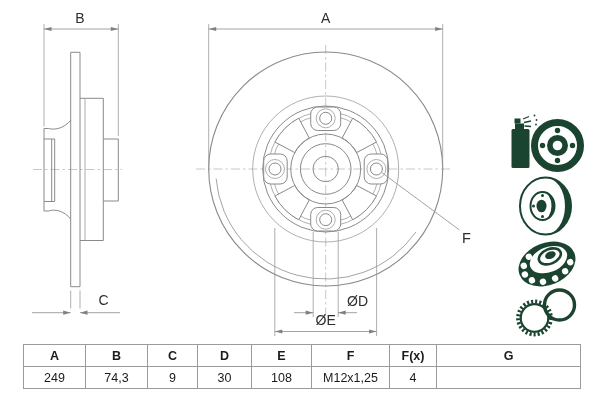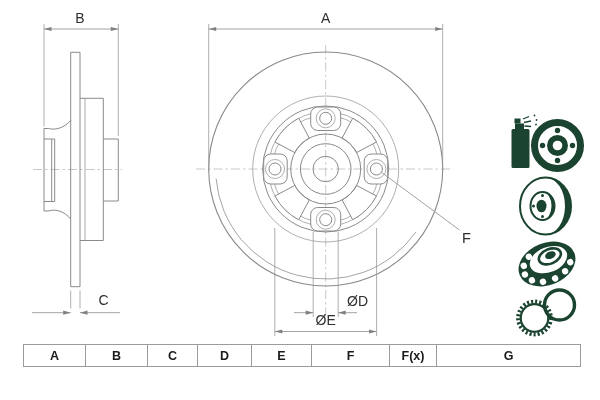--- a/index.html
+++ b/index.html
@@ -189,16 +189,26 @@
         <tr>
     <th>A</th>
     <th>B</th>
     <th>C</th>
     <th>D</th>
     <th>E</th>
     <th>F</th>
     <th>F(x)</th>
     <th>G</th>
   </tr>
+  <tr>
+    <td>249</td>
+    <td>74,3</td>
+    <td>9</td>
+    <td>30</td>
+    <td>108</td>
+    <td>M12x1,25</td>
+    <td>4</td>
+    <td></td>
+  </tr>
 </tbody>
     </table>
 
 </div>
 
 </body></html>

